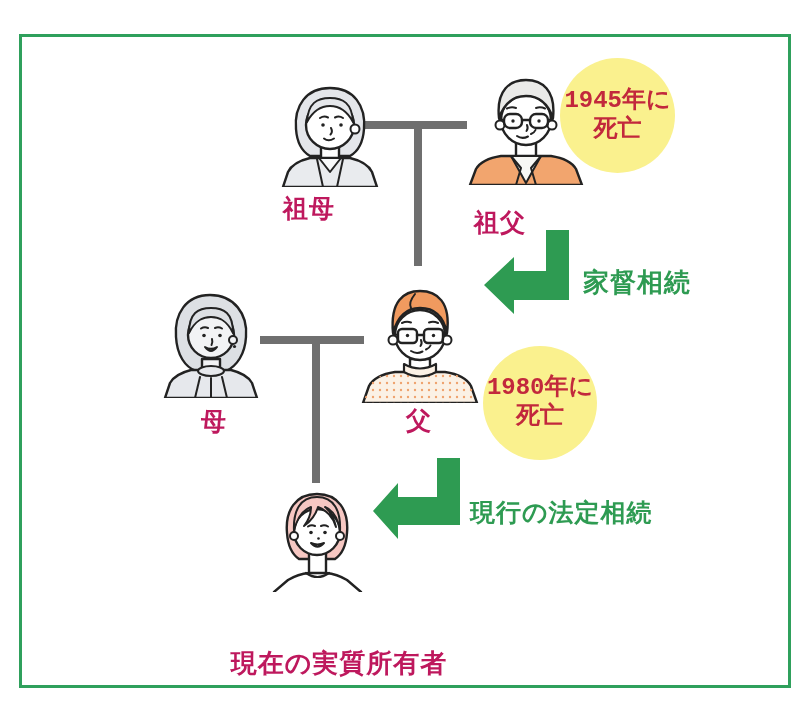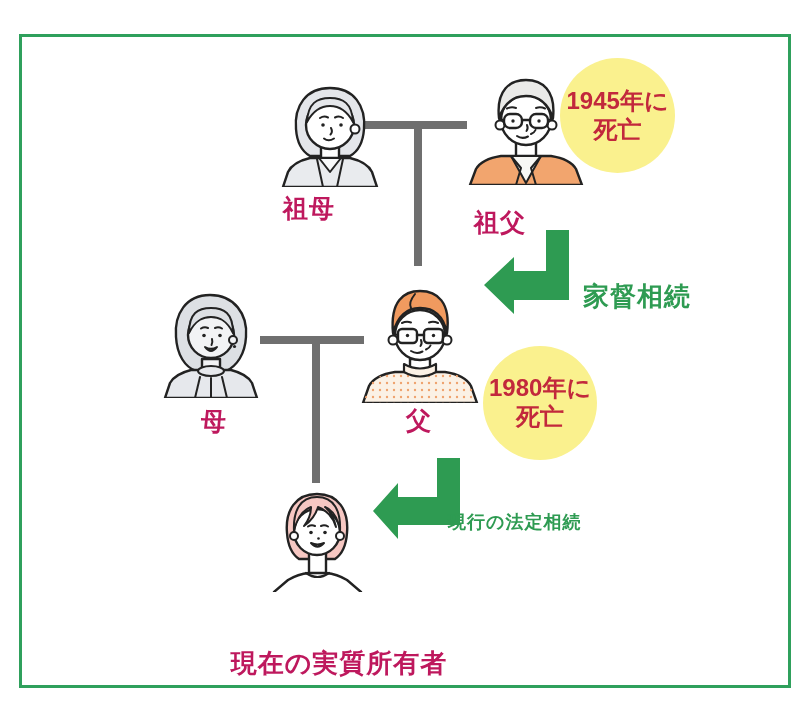--- a/index.html
+++ b/index.html
@@ -1,18 +1,18 @@
 <!DOCTYPE html>
 <html><head>
 <meta charset="utf-8">
 <style>
   html,body{margin:0;padding:0;background:#ffffff;}
   .stage{
     position:relative;width:808px;height:718px;background:#ffffff;
-    font-family:Liberation Sans, sans-serif;overflow:hidden;
+    font-family:Liberation Mono, monospace;overflow:hidden;
   }
   .frame{
     position:absolute;left:19px;top:34px;width:772px;height:654px;
     box-sizing:border-box;border:3px solid #2FA05C;z-index:0;
   }
   .bar{position:absolute;background:#6F6F6F;z-index:1;}
   .badge{
     position:absolute;border-radius:50%;background:#FAF18E;
     display:flex;flex-direction:column;align-items:center;justify-content:center;
     color:#C2283C;font-weight:700;font-size:24px;line-height:1.2;
@@ -20,21 +20,21 @@
   }
   .avatar{position:absolute;z-index:2;}
   .overlay{position:absolute;left:0;top:0;z-index:3;pointer-events:none;}
   .plabel{
     position:absolute;color:#be185d;font-weight:700;font-size:25px;
     transform:translateX(-50%);white-space:nowrap;z-index:4;letter-spacing:1px;
   }
   .plabel.sub{font-size:26px;}
   .alabel{
     position:absolute;color:#2E9B52;font-weight:700;font-size:26px;
-    white-space:nowrap;z-index:4;letter-spacing:1px;margin-top:14px;
+    white-space:nowrap;z-index:4;letter-spacing:1px;
   }
 </style>
 </head>
 <body>
 
 <div class="stage">
 
   <div class="frame"></div>
 
   <div class="badge" style="left:560px;top:58px;width:115px;height:115px;">
@@ -175,15 +175,15 @@
     <polygon fill="#2E9B52" points="437,458 460,458 460,525 398,525 398,539 373,511 398,483 398,497 437,497"></polygon>
   </svg>
 
   <div class="plabel" style="left:309px;top:192px;">祖母</div>
   <div class="plabel" style="left:500px;top:206px;">祖父</div>
   <div class="plabel" style="left:214px;top:405px;">母</div>
   <div class="plabel" style="left:419px;top:404px;">父</div>
   <div class="plabel sub" style="left:339px;top:629px;margin-top:17px;">現在の実質所有者</div>
 
   <div class="alabel" style="left:583px;top:265px;">家督相続</div>
-  <div class="alabel" style="font-size:18px;left:448px;top:496px;">現行の法定相続</div>
+  <div class="alabel" style="font-size:25px;left:470px;top:496px;">現行の法定相続</div>
 
 </div>
 
 </body></html>

